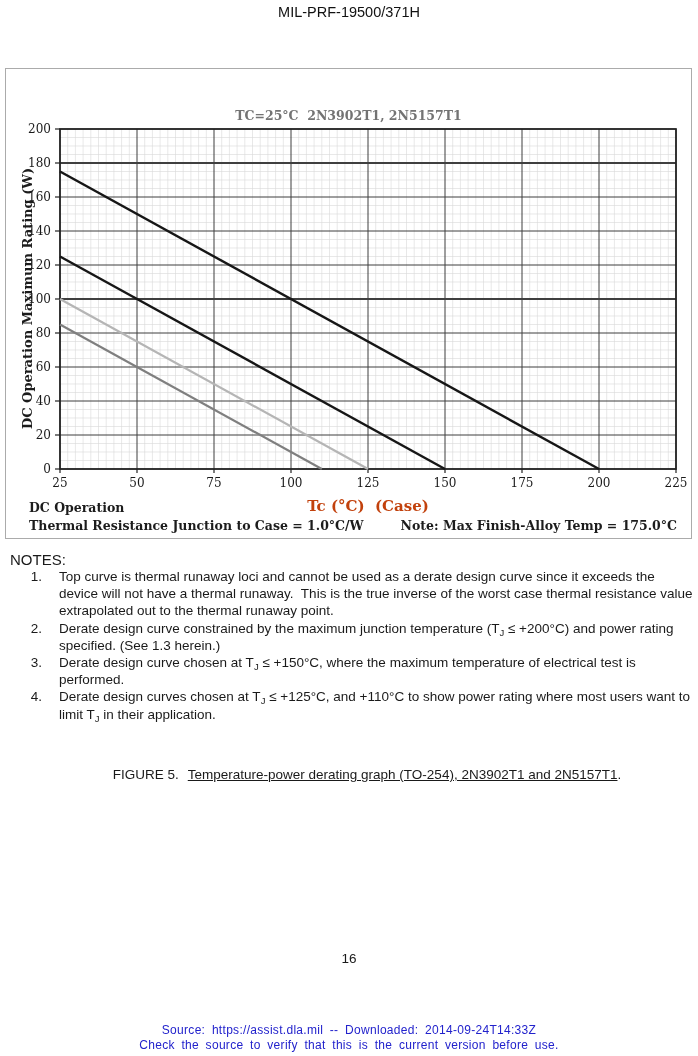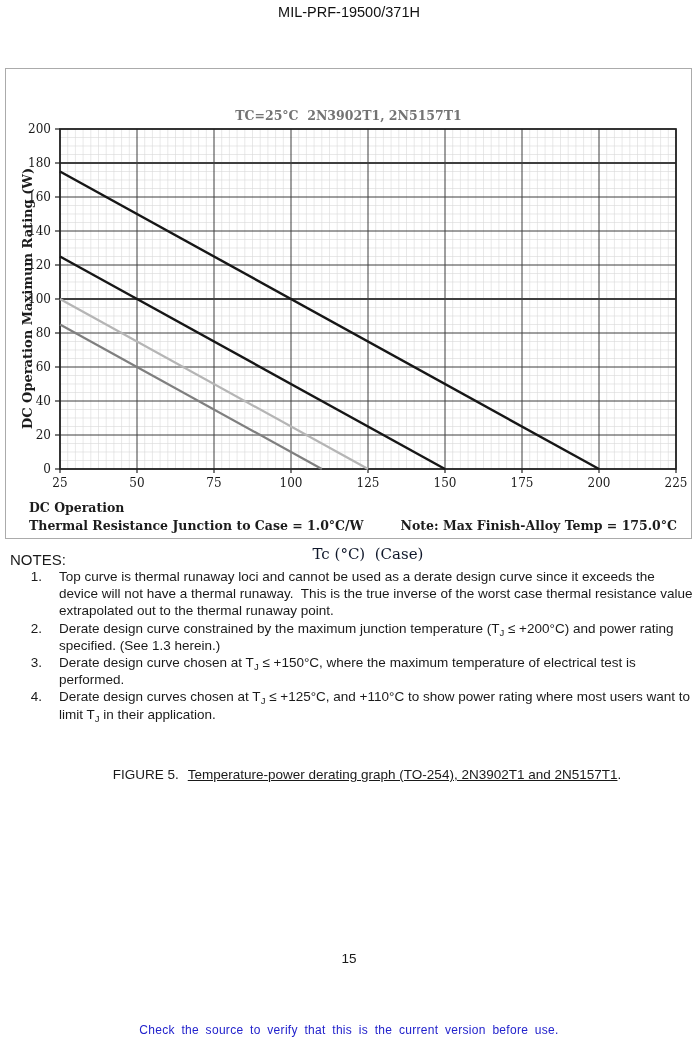--- a/index.html
+++ b/index.html
@@ -13,21 +13,21 @@
   #chart-panel{left:5px;top:68px;width:685px;height:469px;border:1px solid #ababab;background:#fff;}
   #chart-title{left:0;top:10px;width:100%;text-align:center;
     font-family:"DejaVu Serif",serif;font-size:22px;color:#1c1c1c;letter-spacing:.5px;}
   #chart-subtitle{left:0;top:39px;width:100%;text-align:center;
     font-family:"DejaVu Serif",serif;font-size:12.5px;font-weight:bold;color:#737373;}
   #chart-svg{left:0;top:0;}
   #chart-svg text.tick{font-family:"DejaVu Serif",serif;font-size:12px;fill:#1a1a1a;}
   #y-axis-label{left:-149px;top:222px;width:340px;text-align:center;transform:rotate(-90deg);
     font-family:"DejaVu Serif",serif;font-weight:bold;font-size:13px;white-space:nowrap;color:#1c1c1c;}
   #x-axis-label{left:54px;top:428px;width:616px;text-align:center;
-    font-family:"DejaVu Serif",serif;font-weight:normal;font-size:15px;color:#0f172a;margin-top:48px;}
+    font-family:"DejaVu Serif",serif;font-weight:bold;font-size:15px;color:#c2410c;}
   .anno{font-family:"DejaVu Serif",serif;font-weight:bold;font-size:12.5px;color:#1c1c1c;white-space:nowrap;}
   #anno-dc{left:23px;top:431px;}
   #anno-thermal{left:23px;top:449px;}
   #anno-finish{right:14px;top:449px;}
   
   #notes-heading{left:10px;top:551px;font-size:15px;}
   #notes-list{left:0;top:568px;width:698px;}
   .note-item{display:flex;font-size:13.5px;line-height:17.2px;}
   .note-num{flex:0 0 42px;text-align:right;}
   .note-text{margin-left:17px;width:637px;}
@@ -253,17 +253,18 @@
         <div>Derate design curves chosen at T<sub>J</sub> ≤ +125°C, and +110°C to show power rating where most users want to</div>
         <div>limit T<sub>J</sub> in their application.</div>
       </div>
     </div>
   </div>
 
 <div id="figure-caption" class="abs">
   <span class="cap-prefix">FIGURE 5.</span><span class="cap-underline">Temperature-power derating graph (TO-254), 2N3902T1 and 2N5157T1</span><span>.</span>
 </div>
 
-<div id="page-number" class="abs">15</div>
+<div id="page-number" class="abs">16</div>
 
 <div id="doc-footer" class="abs" style="color: rgb(34, 34, 204);">
+  <div>Source: https://assist.dla.mil -- Downloaded: 2014-09-24T14:33Z</div>
   <div>Check the source to verify that this is the current version before use.</div>
 </div>
 
 </body></html>

